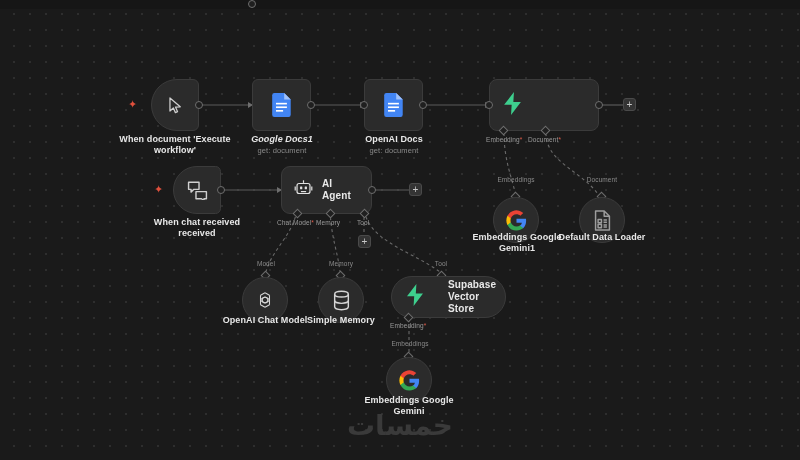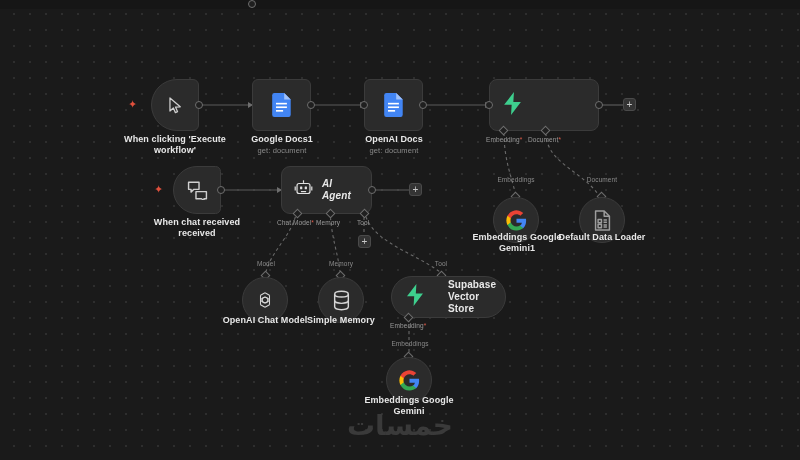--- a/index.html
+++ b/index.html
@@ -195,40 +195,40 @@
     <div class="bolt" style="left:128px; top:99px;">✦</div>
     <div class="box trigger" style="left:151px; top:79px; width:48px; height:52px;">
       <div class="icon-center">
         <svg width="19" height="19" viewBox="0 0 24 24" fill="none" stroke="#cfcfcf" stroke-width="1.6" stroke-linejoin="round">
           <path d="M5 2.5 L5 19 L9.3 15.1 L11.9 21 L14.6 19.8 L12 14 L18 13.7 Z"></path>
         </svg>
       </div>
     </div>
     <div class="dot" style="left:195px; top:101px;"></div>
     <div class="arrowtip" style="left:248px; top:101.5px;"></div>
-    <div class="caption" style="left:110px; top:134px; width:130px;">When clicking 'Execute
+    <div class="caption" style="left:110px; top:134px; width:130px;">When document 'Execute
 workflow'</div>
   </div>
 
   <div class="node">
     <div class="box" style="left:252px; top:79px; width:59px; height:52px;">
       <div class="icon-center">
         <svg width="20" height="24" viewBox="0 0 18 22">
           <path d="M2 0 h9 l6 6 v14 a2 2 0 0 1 -2 2 H2 a2 2 0 0 1 -2 -2 V2 a2 2 0 0 1 2 -2 z" fill="#4285f4"></path>
           <path d="M11 0 l6 6 h-6 z" fill="#a1c2fa"></path>
           <rect x="3.5" y="9" width="10" height="1.5" fill="#fff"></rect>
           <rect x="3.5" y="12.3" width="10" height="1.5" fill="#fff"></rect>
           <rect x="3.5" y="15.6" width="6.5" height="1.5" fill="#fff"></rect>
         </svg>
       </div>
     </div>
     <div class="dot" style="left:248px"></div>
     <div class="dot" style="left:307px; top:101px;"></div>
     <div class="arrowtip" style="left:360px; top:101.5px;"></div>
-    <div class="caption" style="left:232px; top:134px; width:100px;">Google Docs1</div>
+    <div class="caption" style="left:232px; top:134px; width:100px;font-style:italic;">Google Docs1</div>
     <div class="subcaption" style="left:232px; top:146px; width:100px;">get: document</div>
   </div>
 
   <div class="node">
     <div class="box" style="left:364px; top:79px; width:59px; height:52px;">
       <div class="icon-center">
         <svg width="20" height="24" viewBox="0 0 18 22">
           <path d="M2 0 h9 l6 6 v14 a2 2 0 0 1 -2 2 H2 a2 2 0 0 1 -2 -2 V2 a2 2 0 0 1 2 -2 z" fill="#4285f4"></path>
           <path d="M11 0 l6 6 h-6 z" fill="#a1c2fa"></path>
           <rect x="3.5" y="9" width="10" height="1.5" fill="#fff"></rect>
@@ -272,21 +272,21 @@
         </svg>
       </div>
     </div>
     <div class="dot" style="left:217px; top:186px;"></div>
     <div class="arrowtip" style="left:277px; top:186.5px;"></div>
     <div class="caption" style="left:136px; top:217px; width:122px;">When chat received
 received</div>
   </div>
 
   <div class="node">
-    <div class="box wide" style="left:281px; top:166px; width:91px; height:48px; border-radius:9px;font-style:italic;">
+    <div class="box wide" style="left:281px; top:166px; width:91px; height:48px; border-radius:9px;">
       <span>
         <svg width="19" height="19" viewBox="0 0 22 22" fill="none" stroke="#e2e2e2" stroke-width="1.4" stroke-linejoin="round">
           <path d="M11 1.5 v3"></path>
           <rect x="3.5" y="5.2" width="15" height="11.6" rx="2.4"></rect>
           <rect x="7" y="8.6" width="2.6" height="3.4" rx="0.6" fill="#e2e2e2" stroke="none"></rect>
           <rect x="12.4" y="8.6" width="2.6" height="3.4" rx="0.6" fill="#e2e2e2" stroke="none"></rect>
           <path d="M8 14.6 h6"></path>
           <path d="M1.4 8.6 v4.6"></path>
           <path d="M20.6 8.6 v4.6"></path>
         </svg>

